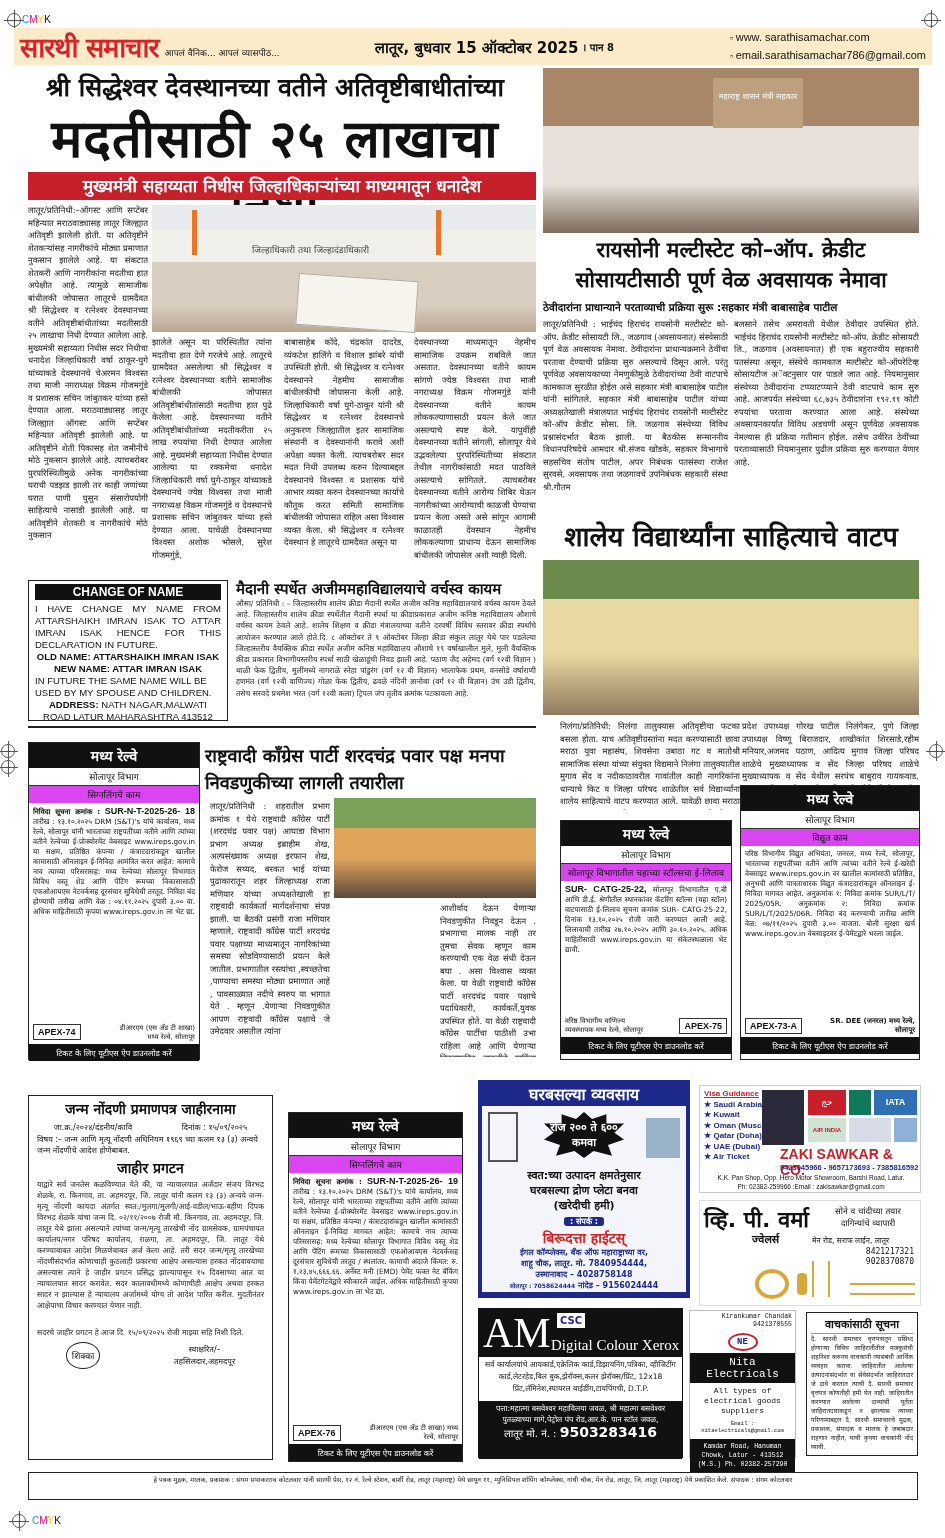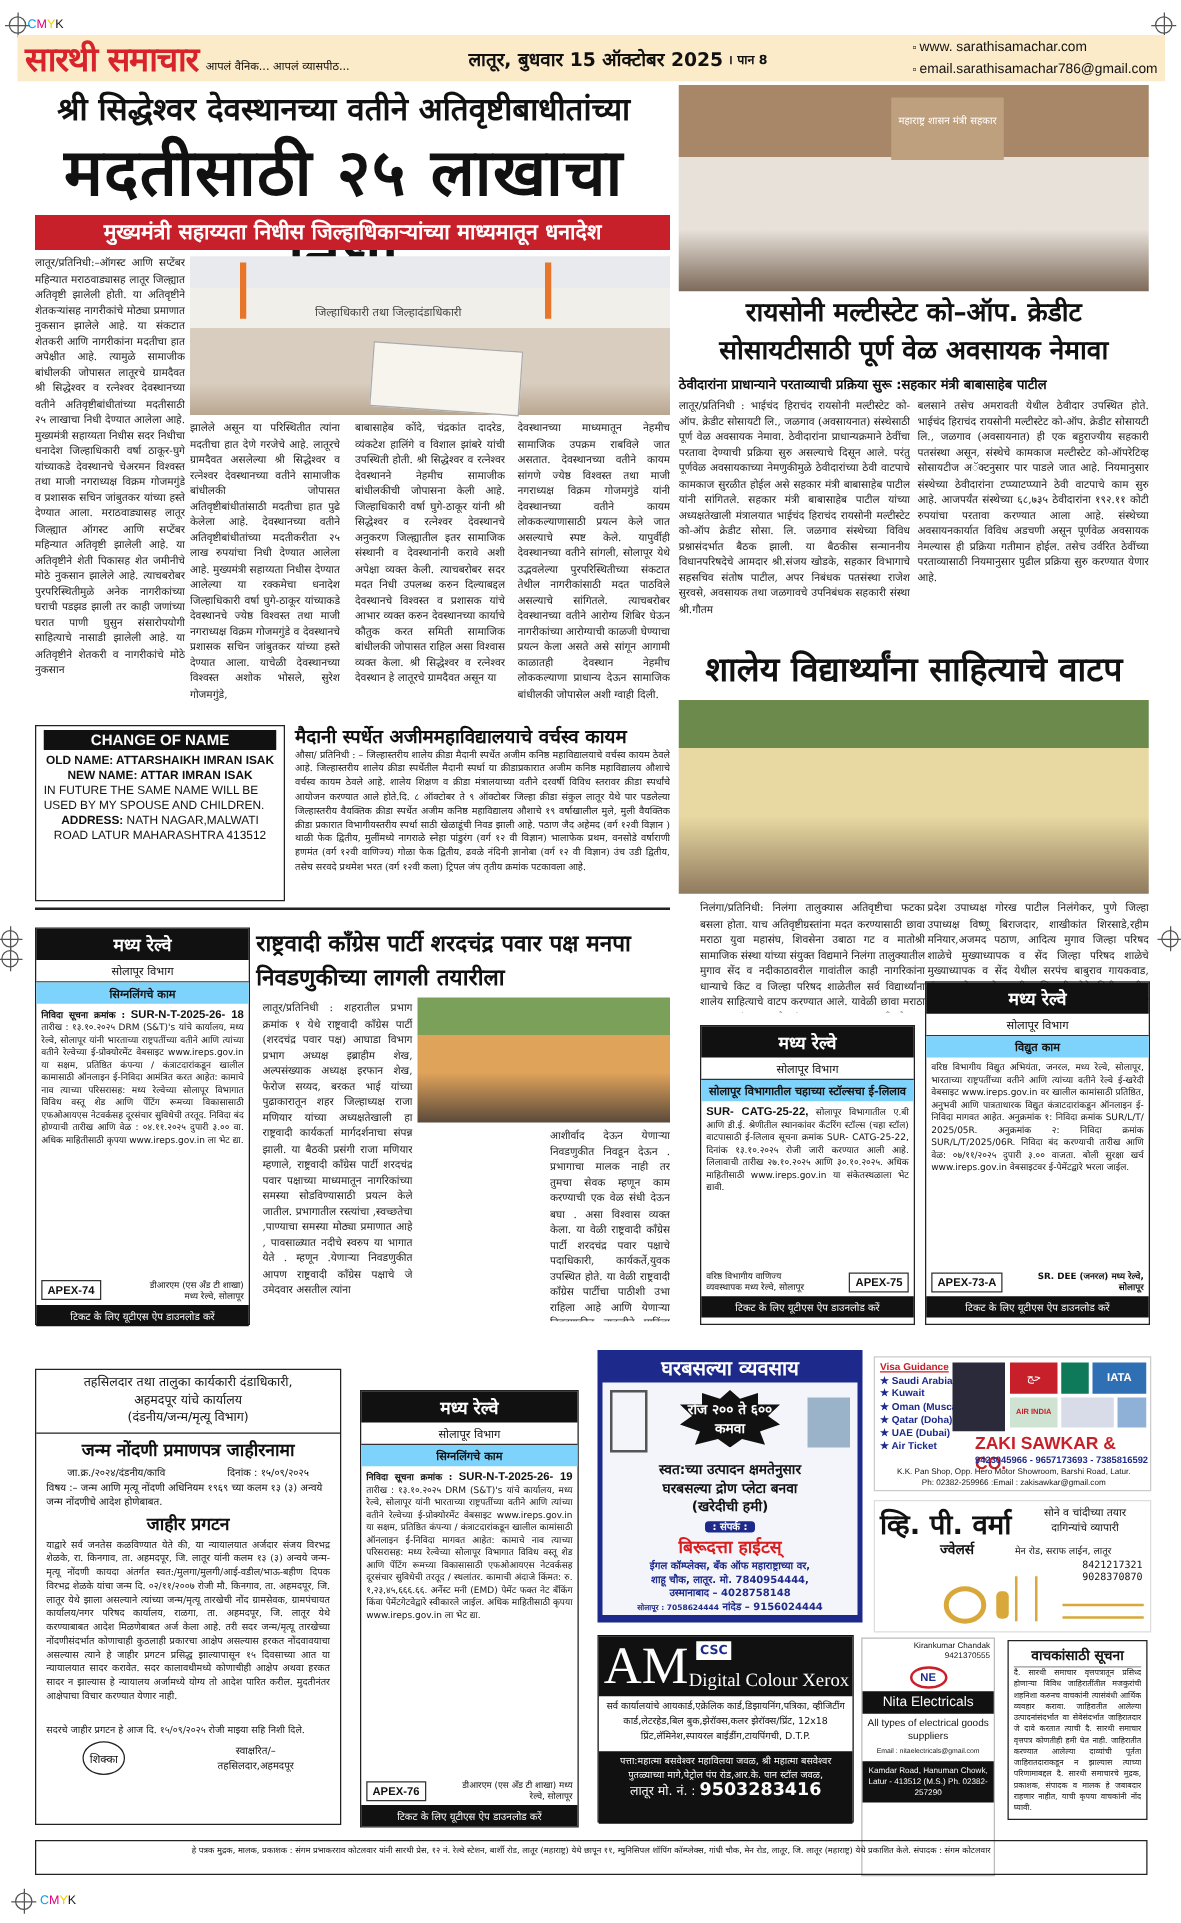--- a/index.html
+++ b/index.html
@@ -16,21 +16,21 @@
 .dateline{font-size:15px;font-weight:bold;margin-left:95px;font-family:"DejaVu Sans",sans-serif}
 .contacts{margin-left:auto;font-size:11px;font-family:"Liberation Sans",sans-serif;line-height:17px}
 .contacts div:before{content:"▫ ";font-size:9px}
 .h1{font-weight:bold;font-family:"DejaVu Sans",sans-serif;text-align:center;color:#111}
 .redbar{background:#c8202a;color:#fff;font-weight:bold;text-align:center}
 .txt{font-size:8.4px;line-height:12.5px;text-align:justify;color:#222;font-family:"DejaVu Serif",serif;overflow:hidden}
 .photo{background:linear-gradient(135deg,#b9a99a,#d9d3cc 40%,#9b8c80 70%,#c7beb4)}
 .box{border:1px solid #222}
 .rail-head{background:#111;color:#fff;text-align:center;font-weight:bold}
 .rail-sub{text-align:center;border-bottom:1px solid #333}
-.rail-grey{background:#7dd3fc;text-align:center;font-weight:bold}
+.rail-grey{background:#d946ef;text-align:center;font-weight:normal}
 .apex{border:1px solid #333;font-family:"Liberation Sans",sans-serif;font-weight:bold;font-size:9px;padding:2px 4px;display:inline-block}
 .rail-foot{background:#111;color:#fff;text-align:center;font-size:8px;padding:3px}
 .ireps{font-family:"Liberation Sans",sans-serif;font-weight:bold;font-size:11px}
 .hr{height:1.5px;background:#222}
 </style>
 </head>
 <body>
 
 <div class="reg" style="left:7px;top:13px"></div>
 <div class="abs cmyk" style="left:22px;top:14px"><span class="c">C</span><span class="m">M</span><span class="y">Y</span><span class="k">K</span></div>
@@ -72,20 +72,21 @@
 <div class="abs txt" style="left:543px;top:318px;width:185px;height:195px">लातूर/प्रतिनिधी : भाईचंद हिराचंद रायसोनी मल्टीस्टेट को-ऑप. क्रेडीट सोसायटी लि., जळगाव (अवसायनात) संस्थेसाठी पूर्ण वेळ अवसायक नेमावा. ठेवीदारांना प्राधान्यक्रमाने ठेवींचा परतावा देण्याची प्रक्रिया सुरु असल्याचे दिसून आले. परंतु पूर्णवेळ अवसायकाच्या नेमणुकीमुळे ठेवीदारांच्या ठेवी वाटपाचे कामकाज सुरळीत होईल असे सहकार मंत्री बाबासाहेब पाटील यांनी सांगितले. सहकार मंत्री बाबासाहेब पाटील यांच्या अध्यक्षतेखाली मंत्रालयात भाईचंद हिराचंद रायसोनी मल्टीस्टेट को-ऑप क्रेडीट सोसा. लि. जळगाव संस्थेच्या विविध प्रश्नासंदर्भात बैठक झाली. या बैठकीस सन्माननीय विधानपरिषदेचे आमदार श्री.संजय खोडके, सहकार विभागाचे सहसचिव संतोष पाटील, अपर निबंधक पतसंस्था राजेश सुरवसे, अवसायक तथा जळगावचे उपनिबंधक सहकारी संस्था श्री.गौतम</div>
 <div class="abs txt" style="left:734px;top:318px;width:185px;height:195px">बलसाने तसेच अमरावती येथील ठेवीदार उपस्थित होते. भाईचंद हिराचंद रायसोनी मल्टीस्टेट को-ऑप. क्रेडीट सोसायटी लि., जळगाव (अवसायनात) ही एक बहुराज्यीय सहकारी पतसंस्था असून, संस्थेचे कामकाज मल्टीस्टेट को-ऑपरेटिव्ह सोसायटीज अॅक्टनुसार पार पाडले जात आहे. नियमानुसार संस्थेच्या ठेवीदारांना टप्प्याटप्प्याने ठेवी वाटपाचे काम सुरु आहे. आजपर्यंत संस्थेच्या ६८,७३५ ठेवीदारांना १९२.११ कोटी रुपयांचा परतावा करण्यात आला आहे. संस्थेच्या अवसायनकार्यात विविध अडचणी असून पूर्णवेळ अवसायक नेमल्यास ही प्रक्रिया गतीमान होईल. तसेच उर्वरित ठेवींच्या परताव्यासाठी नियमानुसार पुढील प्रक्रिया सुरु करण्यात येणार आहे.</div>
 
 <div class="abs h1" style="left:543px;top:517px;width:376px;font-size:27px;line-height:40px">शालेय विद्यार्थ्यांना साहित्याचे वाटप</div>
 <div class="abs photo" style="left:543px;top:560px;width:376px;height:155px;background:linear-gradient(180deg,#6b8a4c 0 25%,#e8d9a2 25% 60%,#8f7a5e)"></div>
 <div class="abs txt" style="left:560px;top:720px;width:180px;height:90px">निलंगा/प्रतिनिधी: निलंगा तालुक्यास अतिवृष्टीचा फटका बसला होता. याच अतिवृष्टीग्रस्तांना मदत करण्यासाठी छावा मराठा युवा महासंघ, शिवसेना उबाठा गट व मातोश्री सामाजिक संस्था यांच्या संयुक्त विद्यमाने निलंगा तालुक्यातील मुगाव सेंद व नदीकाठावरील गावांतील काही नागरिकांना धान्याचे किट व जिल्हा परिषद शाळेतील सर्व विद्यार्थ्यांना शालेय साहित्याचे वाटप करण्यात आले. यावेळी छावा मराठा युवा महासंघ पुण्याचे संस्थापक अध्यक्ष धनाजी येळकर तुकडीकर, तसेच</div>
 <div class="abs txt" style="left:742px;top:720px;width:177px;height:80px">प्रदेश उपाध्यक्ष गोरख पाटील निलंगेकर, पुणे जिल्हा उपाध्यक्ष विष्णू बिराजदार, शाखीकांत शिरसाडे,रहीम मनियार,अजमद पठाण, आदित्य मुगाव जिल्हा परिषद शाळेचे मुख्याध्यापक व सेंद जिल्हा परिषद शाळेचे मुख्याध्यापक व सेंद येथील सरपंच बाबुराव गायकवाड, संजय सातेकर सुरेश पाटील, शिवाजी भोगे, नितीन पाटील व ग्रामस्थ उपस्थित होते. अतिवृष्टीग्रस्तांना मदत करणाऱ्या संस्थांचे ग्रामस्थांनी आभार मानले.</div>
 
 <div class="abs box" style="left:28px;top:580px;width:200px;height:141px;padding:3px 6px;font-family:'Liberation Sans',sans-serif;font-size:9.5px;line-height:12px">
   <div style="background:#111;color:#fff;text-align:center;font-weight:bold;font-size:12px;padding:2px 0;margin-bottom:3px">CHANGE OF NAME</div>
+  <div style="text-align:justify">I HAVE CHANGE MY NAME FROM ATTARSHAIKH IMRAN ISAK TO ATTAR IMRAN ISAK HENCE FOR THIS DECLARATION IN FUTURE.</div>
   <div style="text-align:center;font-weight:bold">OLD NAME: ATTARSHAIKH IMRAN ISAK</div>
   <div style="text-align:center;font-weight:bold">NEW NAME: ATTAR IMRAN ISAK</div>
   <div>IN FUTURE THE SAME NAME WILL BE USED BY MY SPOUSE AND CHILDREN.</div>
   <div style="text-align:center"><b>ADDRESS:</b> <span>NATH NAGAR,MALWATI ROAD LATUR MAHARASHTRA 413512</span></div>
 </div>
 
 <div class="abs" style="left:236px;top:578px;width:300px;font-size:15px;font-weight:bold">मैदानी स्पर्धेत अजीममहाविद्यालयाचे वर्चस्व कायम</div>
 <div class="abs txt" style="left:236px;top:598px;width:300px;height:122px;font-size:7.6px;line-height:11.2px">औसा/ प्रतिनिधी : – जिल्हास्तरीय शालेय क्रीडा मैदानी स्पर्धेत अजीम कनिष्ठ महाविद्यालयाचे वर्चस्व कायम ठेवले आहे. जिल्हास्तरीय शालेय क्रीडा स्पर्धेतील मैदानी स्पर्धा या क्रीडाप्रकारात अजीम कनिष्ठ महाविद्यालय औशाचे वर्चस्व कायम ठेवले आहे. शालेय शिक्षण व क्रीडा मंत्रालयाच्या वतीने दरवर्षी विविध स्तरावर क्रीडा स्पर्धांचे आयोजन करण्यात आले होते.दि. ८ ऑक्टोबर ते ९ ऑक्टोबर जिल्हा क्रीडा संकुल लातूर येथे पार पडलेल्या जिल्हास्तरीय वैयक्तिक क्रीडा स्पर्धेत अजीम कनिष्ठ महाविद्यालय औशाचे १९ वर्षाखालील मुले, मुली वैयक्तिक क्रीडा प्रकारात विभागीयस्तरीय स्पर्धा साठी खेळाडूंची निवड झाली आहे. पठाण जैद अहेमद (वर्ग १२वी विज्ञान ) थाळी फेक द्वितीय, मुलींमध्ये नागराळे स्नेहा पांडुरंग (वर्ग १२ वी विज्ञान) भालाफेक प्रथम, वनसोडे वर्षाराणी हणमंत (वर्ग १२वी वाणिज्य) गोळा फेक द्वितीय, ढवळे नंदिनी ज्ञानोबा (वर्ग १२ वी विज्ञान) उंच उडी द्वितीय, तसेच सरवदे प्रथमेश भरत (वर्ग १२वी कला) ट्रिपल जंप तृतीय क्रमांक पटकावला आहे.</div>
 
 <div class="abs hr" style="left:28px;top:726px;width:508px"></div>
@@ -133,25 +134,20 @@
     <span>वरिष्ठ विभागीय विद्युत अभियंता, जनरल, मध्य रेल्वे, सोलापूर, भारताच्या राष्ट्रपतींच्या वतीने आणि त्यांच्या वतीने रेल्वे ई-खरेदी वेबसाइट www.ireps.gov.in वर खालील कामांसाठी प्रतिष्ठित, अनुभवी आणि पात्रताधारक विद्युत कंत्राटदारांकडून ऑनलाइन ई-निविदा मागवत आहेत. अनुक्रमांक १: निविदा क्रमांक SUR/L/T/ 2025/05R. अनुक्रमांक २: निविदा क्रमांक SUR/L/T/2025/06R. निविदा बंद करण्याची तारीख आणि वेळ: ०७/११/२०२५ दुपारी ३.०० वाजता. बोली सुरक्षा खर्च www.ireps.gov.in वेबसाइटवर ई-पेमेंटद्वारे भरला जाईल.</span>
   </div>
   <div style="display:flex;justify-content:space-between;align-items:flex-end;padding:0 4px 3px">
     <span class="apex">APEX-73-A</span>
     <span style="font-size:7px;text-align:right;width:90px;font-weight:bold">SR. DEE (जनरल) मध्य रेल्वे, सोलापूर</span>
   </div>
   <div class="rail-foot">टिकट के लिए यूटीएस ऐप डाउनलोड करें</div>
 </div>
 
 <div class="abs box" style="left:28px;top:1095px;width:245px;height:365px;font-size:8px">
-  <div style="text-align:center;font-size:10px;line-height:14px;padding:4px 0;border-bottom:1px solid #222">
-    <div>तहसिलदार तथा तालुका कार्यकारी दंडाधिकारी,</div>
-    <div>अहमदपूर यांचे कार्यालय</div>
-    <div>(दंडनीय/जन्म/मृत्यू विभाग)</div>
-  </div>
   <div style="text-align:center;font-size:14px;font-weight:bold;padding:3px 0">जन्म नोंदणी प्रमाणपत्र जाहीरनामा</div>
   <div style="display:flex;justify-content:space-around;font-size:8px">
     <span>जा.क्र./२०२४/दंडनीय/कावि</span>
     <span>दिनांक : १५/०९/२०२५</span>
   </div>
   <div style="padding:2px 8px;font-size:8px;line-height:11px">विषय :– जन्म आणि मृत्यू नोंदणी अधिनियम १९६९ च्या कलम १३ (३) अन्वये जन्म नोंदणीचे आदेश होणेबाबत.</div>
   <div style="text-align:center;font-size:14px;font-weight:bold">जाहीर प्रगटन</div>
   <div class="txt" style="padding:2px 8px;font-size:7.6px;line-height:11px;height:150px">याद्वारे सर्व जनतेस कळविण्यात येते की, या न्यायालयात अर्जदार संजय विरभद्र शेळके, रा. किनगाव, ता. अहमदपूर, जि. लातूर यांनी कलम १३ (३) अन्वये जन्म-मृत्यू नोंदणी कायदा अंतर्गत स्वत:/मुलगा/मुलगी/आई-वडील/भाऊ-बहीण दिपक विरभद्र शेळके यांचा जन्म दि. ०२/११/२००७ रोजी मौ. किनगाव, ता. अहमदपूर, जि. लातूर येथे झाला असल्याने त्यांच्या जन्म/मृत्यू तारखेची नोंद ग्रामसेवक, ग्रामपंचायत कार्यालय/नगर परिषद कार्यालय, राळगा, ता. अहमदपूर, जि. लातूर येथे करण्याबाबत आदेश मिळणेबाबत अर्ज केला आहे. तरी सदर जन्म/मृत्यू तारखेच्या नोंदणीसंदर्भात कोणाचाही कुठलाही प्रकारचा आक्षेप असल्यास हरकत नोंदवावयाचा असल्यास त्याने हे जाहीर प्रगटन प्रसिद्ध झाल्यापासून १५ दिवसाच्या आत या न्यायालयात सादर करावेत. सदर कालावधीमध्ये कोणाचीही आक्षेप अथवा हरकत सादर न झाल्यास हे न्यायालय अर्जामध्ये योग्य तो आदेश पारित करील. मुदतीनंतर आक्षेपाचा विचार करण्यात येणार नाही.</div>
   <div class="txt" style="padding:0 8px;font-size:7.6px;line-height:11px">सदरचे जाहीर प्रगटन हे आज दि. १५/०९/२०२५ रोजी माझ्या सहि निशी दिले.</div>
   <div style="display:flex;justify-content:space-around;align-items:center;padding-top:4px">
@@ -244,21 +240,21 @@
     <span style="position:absolute;left:78px;top:4px;background:#fff;color:#1d2a8c;font-weight:bold;font-size:10px;padding:2px 3px">CSC</span>
     <span style="position:absolute;left:72px;top:28px;font-family:'Liberation Serif',serif;font-size:15px">Digital Colour Xerox</span>
   </div>
   <div style="font-size:7.6px;line-height:12px;text-align:center;padding:2px 3px;height:44px;overflow:hidden">सर्व कार्यालयांचे आयकार्ड,एक्रेलिक कार्ड,डिझायनिंग,पत्रिका, व्हीजिटींग कार्ड,लेटरहेड,बिल बुक,झेरॉक्स,कलर झेरॉक्स/प्रिंट, 12x18 प्रिंट,लॅमिनेश,स्पायरल बाईडींग,टायपिंगची, D.T.P.</div>
   <div style="background:#111;color:#fff;font-size:7.6px;line-height:11px;text-align:center;padding:2px 3px;height:58px">
     <div>पत्ता:महात्मा बसवेश्वर महाविलया जवळ, श्री महात्मा बसवेश्वर पुतळ्याच्या मागे,पेट्रोल पंप रोड,आर.के. पान स्टॉल जवळ,</div>
     <div style="font-size:10px;margin-top:2px"><span>लातूर मो. नं. :</span> <b style="font-size:14px">9503283416</b></div>
   </div>
 </div>
 
-<div class="abs" style="left:689px;top:1310px;width:107px;height:191px;border:1px solid #bbb;font-family:Liberation Sans, sans-serif;text-align:center">
+<div class="abs" style="left:689px;top:1310px;width:107px;height:148px;border:1px solid #bbb;font-family:Liberation Mono, monospace;text-align:center">
   <div style="text-align:right;font-size:6.5px;line-height:8px;padding:2px 3px">
     <div>Kirankumar Chandak</div>
     <div>9421370555</div>
   </div>
   <div style="margin:2px auto;width:30px;height:18px;border:2px solid #c8202a;border-radius:50%;color:#1d2a8c;font-weight:bold;font-size:9px;line-height:14px">NE</div>
   <div style="background:#111;color:#fff;font-size:11px;padding:3px 0">Nita Electricals</div>
   <div style="font-size:8px;line-height:10px;padding:3px 4px">All types of electrical goods suppliers</div>
   <div style="font-size:5.5px;padding:1px">Email : nitaelectricals@gmail.com</div>
   <div style="background:#111;color:#fff;font-size:6.5px;line-height:9px;padding:3px 4px;margin-top:4px">Kamdar Road, Hanuman Chowk, Latur - 413512 (M.S.) Ph. 02382-257290</div>
 </div>

